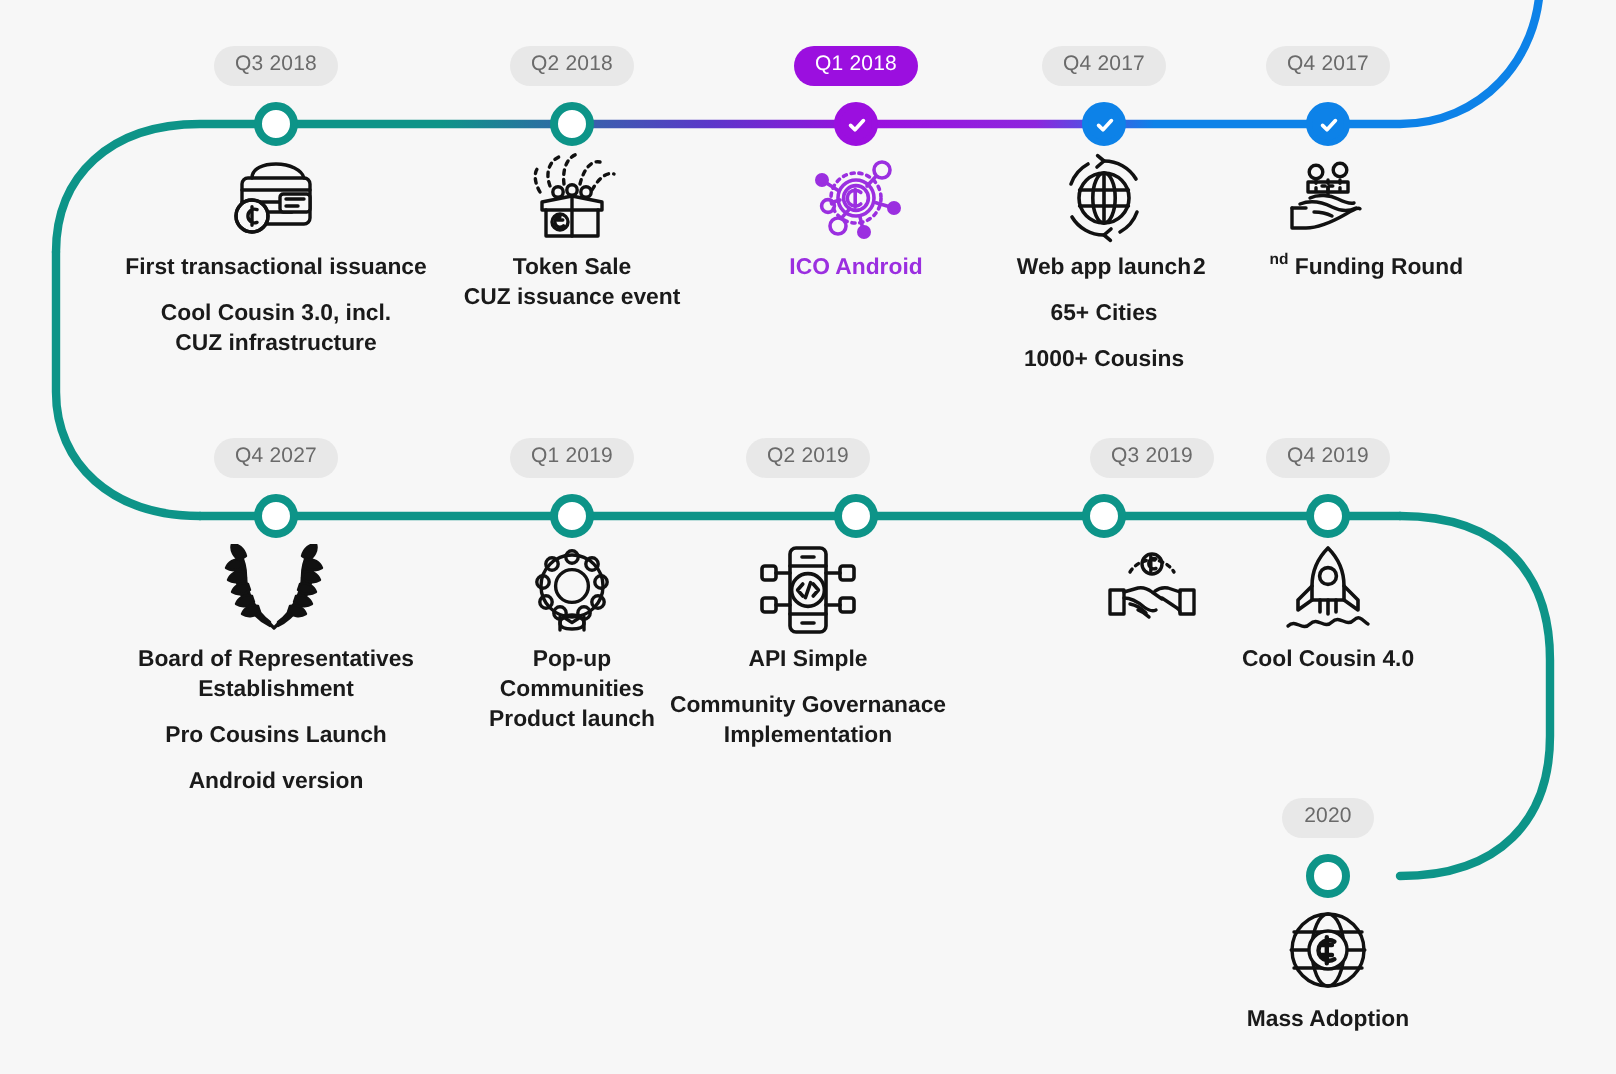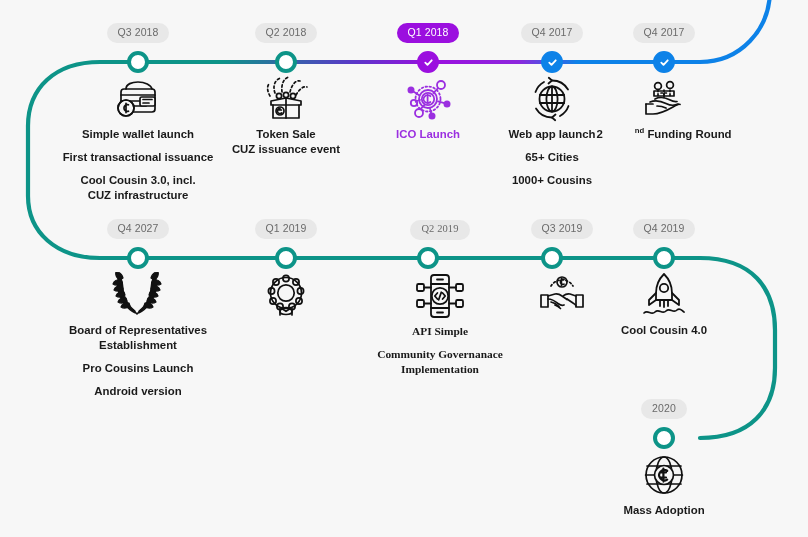--- a/index.html
+++ b/index.html
@@ -126,21 +126,20 @@
     <path d="M14 12 C14 7 20 5 26 5 C33 5 39 8 40 12"></path>
     <rect x="9" y="12" width="34" height="23" rx="3"></rect>
     <path d="M9 18 H43 M9 24 H30 M9 29 H34"></path>
     <rect x="28" y="20" width="15" height="9" rx="1.6" fill="#f7f7f7"></rect>
     <path d="M31 22.5 h9 M31 26 h6"></path>
     <circle cx="14" cy="31" r="8" fill="#f7f7f7"></circle>
     <circle cx="14" cy="31" r="8"></circle>
     <path d="M16.5 27.8 a3.4 3.4 0 1 0 0 6.4 M14 26.4 V35.6"></path>
   </svg>
         </div><div class="labels">
-          <div class="line">Simple wallet launch</div>
           <div class="line">First transactional issuance</div>
           <div class="line">Cool Cousin 3.0, incl.
 CUZ infrastructure</div>
         </div></div>
       <div class="node teal" style="left: 286px; top: 62px;"></div>
       <div class="milestone" style="left: 286px; top: 22px;"><span class="badge">Q2 2018</span><div style="height: 30px;"></div><div class="icon-wrap" style="color: rgb(17, 17, 17);">
           <svg width="54" height="48" viewBox="0 0 54 48" fill="none" stroke="currentColor" stroke-width="1.7" stroke-linecap="round" stroke-linejoin="round">
     <g stroke-dasharray="2.2 2.6">
       <path d="M16 18 C13 10 17 4 22 3"></path>
       <path d="M23 17 C22 9 25 3 30 2"></path>
@@ -178,21 +177,21 @@
             </g>
     <circle cx="40" cy="10" r="4"></circle>
     <circle cx="18" cy="38" r="4"></circle>
     <circle cx="13" cy="28" r="3.2"></circle>
     <circle cx="10" cy="15" r="2.6" fill="currentColor"></circle>
     <circle cx="46" cy="29" r="2.6" fill="currentColor"></circle>
     <circle cx="31" cy="41" r="2.6" fill="currentColor"></circle>
     <path d="M36.8 13.4 L32.5 18 M19.6 34.2 L23.5 29.8 M15.6 26 L19 25 M12.4 16.6 L18.5 20.5 M43.4 28.2 L37 26.4 M30.2 38.4 L29 33.4"></path>
   </svg>
         </div><div class="labels">
-          <div class="line accent">ICO Launch</div>
+          <div class="line accent">ICO Android</div>
         </div></div>
       <div class="node blue" style="left: 552px; top: 62px;">
         <span class="check">
           <svg width="11" height="11" viewBox="0 0 12 12" fill="none" stroke="#ffffff" stroke-width="2" stroke-linecap="round" stroke-linejoin="round">
             <path d="M2.5 6.2 L4.9 8.6 L9.5 3.6"></path>
           </svg>
         </span>
       </div>
       <div class="milestone" style="left: 552px; top: 22px;"><span class="badge">Q4 2017</span><div style="height: 30px;"></div><div class="icon-wrap" style="color: rgb(17, 17, 17);">
           <svg width="50" height="46" viewBox="0 0 50 46" fill="none" stroke="currentColor" stroke-width="1.8" stroke-linecap="round" stroke-linejoin="round">
@@ -278,42 +277,46 @@
       <circle cx="31" cy="35.5" r="3.1"></circle>
               <circle cx="19" cy="35.5" r="3.1"></circle>
       <circle cx="12" cy="30" r="3.1"></circle>
               <circle cx="10.5" cy="20" r="3.1"></circle>
       <circle cx="15" cy="11" r="3.1"></circle>
     </g>
     <path d="M19 37.5 L19 44 M31 37.5 L31 44"></path>
     <path d="M25 36.5 C21 36.5 19 38.5 19 40.5 C19 42.5 21 43.5 25 43.5 C29 43.5 31 42.5 31 40.5 C31 38.5 29 36.5 25 36.5 Z"></path>
     <path d="M21.5 38 L25 40.3 L28.5 38"></path>
   </svg>
+        </div><div class="labels">
+          <div class="line">Pop-up
+Communities
+Product launch</div>
         </div></div>
       <div class="node teal" style="left: 428px; top: 258px;"></div>
-      <div class="milestone" style="left: 440px; top: 218px; font-family: Liberation Serif, serif;"><span class="badge">Q2 2019</span><div style="height: 30px;"></div><div class="icon-wrap" style="color: rgb(17, 17, 17);">
+      <div class="milestone" style="left: 404px; top: 218px;"><span class="badge">Q2 2019</span><div style="height: 30px;"></div><div class="icon-wrap" style="color: rgb(17, 17, 17);">
           <svg width="52" height="48" viewBox="0 0 52 48" fill="none" stroke="currentColor" stroke-width="1.8" stroke-linecap="round" stroke-linejoin="round">
     <rect x="17" y="3" width="18" height="42" rx="3"></rect>
     <path d="M17 12 H35 M17 36 H35"></path>
     <path d="M23 7.5 h6 M23 40.5 h6"></path>
     <circle cx="26" cy="24" r="8.2"></circle>
     <path d="M23.4 21 L20.8 24 L23.4 27 M28.6 21 L31.2 24 L28.6 27 M27.3 20.3 L24.7 27.8"></path>
     <rect x="3" y="12" width="7" height="7" rx="1.4"></rect>
     <rect x="3" y="28" width="7" height="7" rx="1.4"></rect>
     <rect x="42" y="12" width="7" height="7" rx="1.4"></rect>
     <rect x="42" y="28" width="7" height="7" rx="1.4"></rect>
     <path d="M10 15.5 H17 M10 31.5 H17 M35 15.5 H42 M35 31.5 H42"></path>
   </svg>
         </div><div class="labels">
           <div class="line">API Simple</div>
           <div class="line">Community Governanace
 Implementation</div>
         </div></div>
       <div class="node teal" style="left: 552px; top: 258px;"></div>
-      <div class="milestone" style="left: 562px; top: 218px;"><span class="badge">Q3 2019</span><div style="height: 30px;"></div><div class="icon-wrap" style="color: rgb(17, 17, 17);">
+      <div class="milestone" style="left: 576px; top: 218px;"><span class="badge">Q3 2019</span><div style="height: 30px;"></div><div class="icon-wrap" style="color: rgb(17, 17, 17);">
           <svg width="54" height="44" viewBox="0 0 54 44" fill="none" stroke="currentColor" stroke-width="1.7" stroke-linecap="round" stroke-linejoin="round">
     <circle cx="27" cy="9" r="5"></circle>
     <path d="M29 6.4 a2.6 2.6 0 1 0 0 4.8 M26.4 5.2 V12.6"></path>
     <g stroke-dasharray="1.8 2.4">
               <path d="M16 13 A13 13 0 0 1 38 13"></path>
             </g>
     <path d="M6 22 H13 V34 H6 Z"></path>
     <path d="M48 22 H41 V34 H48 Z"></path>
     <path d="M13 23 L20 21 C23 20.4 25 21.5 27 23 L32 26.5"></path>
     <path d="M41 23 L35 21 C32 20.5 30 21.4 28.5 22.6"></path>

